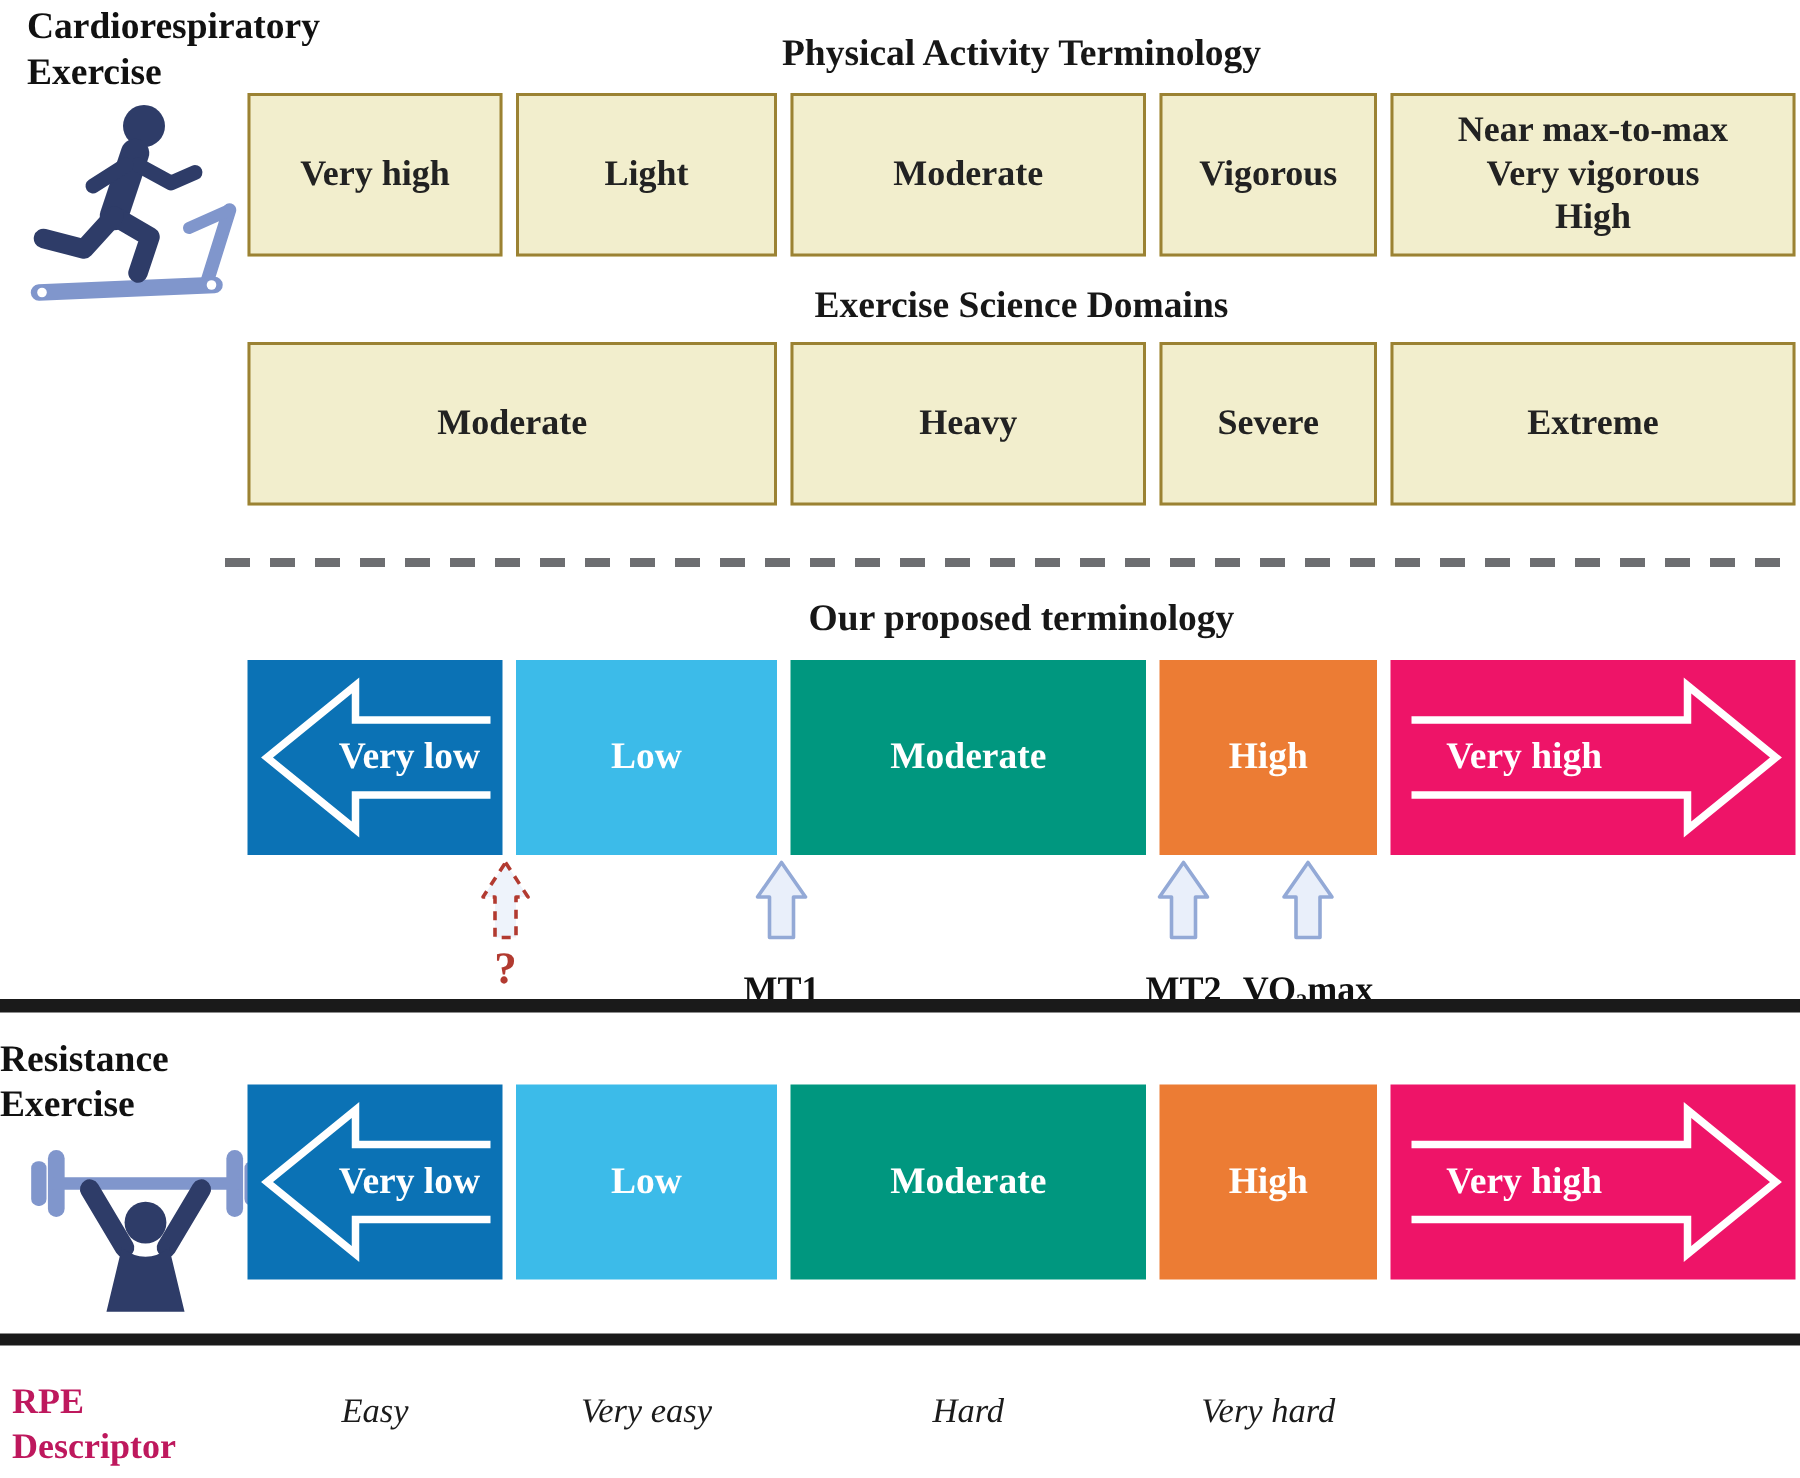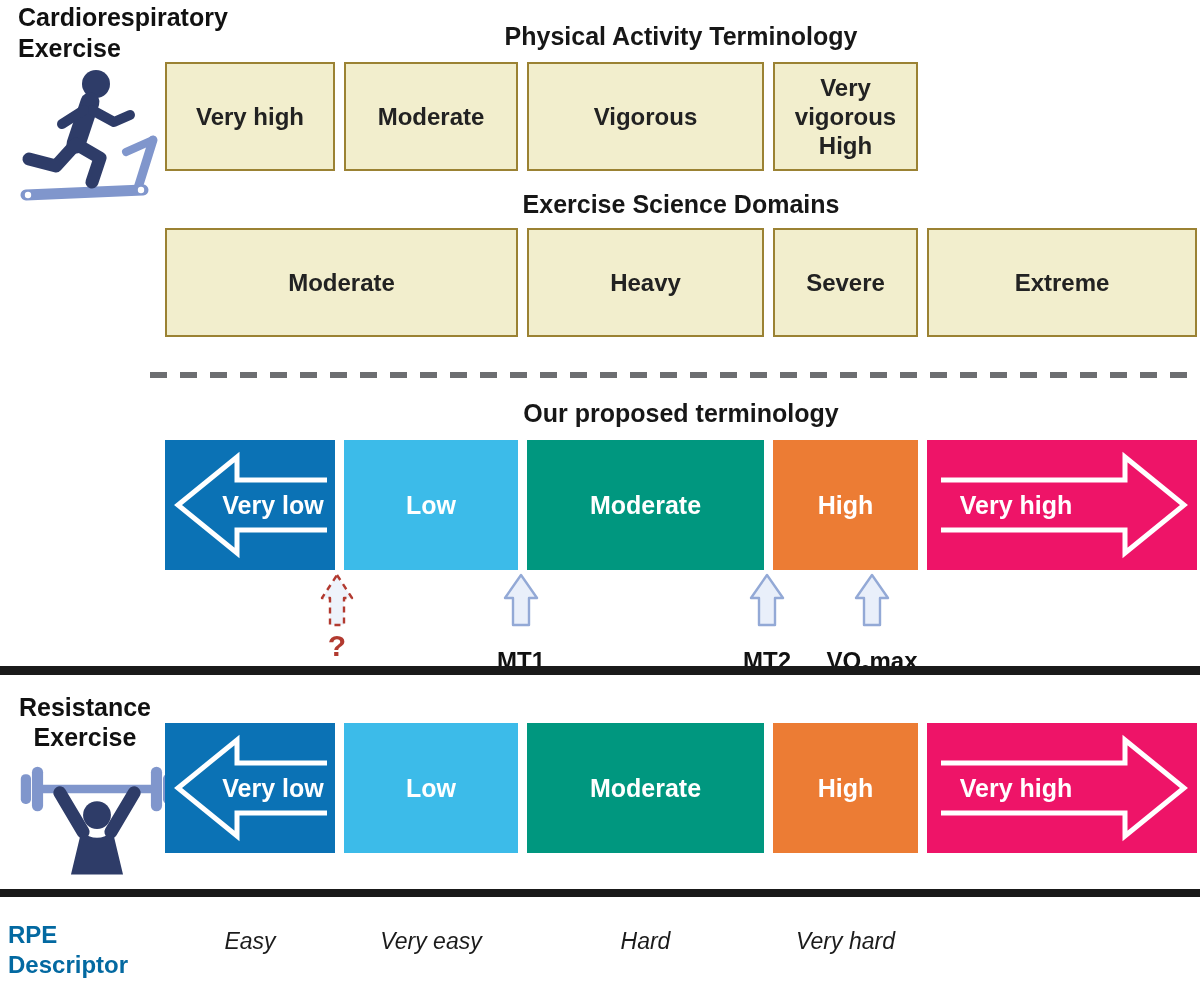--- a/index.html
+++ b/index.html
@@ -1,28 +1,28 @@
 <!DOCTYPE html>
 <html style="--very-low: #0b72b5; --low: #3cbbe9; --moderate: #00977f; --high: #ec7c34; --very-high: #ee1468; --domain-box-fill: #f2eecd; --domain-box-border: #9b8233; --figure-navy: #2e3c68; --figure-periwinkle: #8096cc; --marker-arrow-fill: #e9effa; --marker-arrow-stroke: #93a9d6; --question-red: #b23a30; --dashed-divider: #6d6e71; --separator-black: #1a1a1a;"><head>
 <meta charset="utf-8">
 <style>
   html,body{margin:0;padding:0;background:#ffffff;}
   .fig{
     position:relative;width:1200px;height:985px;background:#ffffff;overflow:hidden;
-    font-family:Liberation Sans, sans-serif;color:#1e1e1e;
+    font-family:Liberation Serif, serif;color:#1e1e1e;
   }
   
   .hdr{position:absolute;left:165px;width:1032px;text-align:center;
        font-weight:bold;font-size:25px;color:#171717;}
   .hdr-pa{top:22px;}
   .hdr-esd{top:190px;}
   .hdr-prop{top:399px;}
   .cardio-title{position:absolute;left:18px;top:2px;font-weight:bold;font-size:25px;
        line-height:31px;color:#111;}
-  .res-title{position:absolute;left:0px;top:692px;width:170px;text-align:center;
+  .res-title{position:absolute;left:0px;top:692px;width:170px;
        font-weight:bold;font-size:25px;line-height:30px;color:#111;}
   
   .grid{position:absolute;left:165px;width:1032px;display:grid;
         grid-template-columns:170px 174px 237px 145px 270px;column-gap:9px;}
   .row-pa{top:62px;height:109px;}
   .row-esd{top:228px;height:109px;}
   .row-prop{top:440px;height:130px;}
   .row-res{top:723px;height:130px;}
   .row-rpe{top:926px;height:30px;}
   
@@ -50,26 +50,26 @@
   .bar{position:absolute;left:0;width:1200px;background:var(--separator-black);}
   .bar1{top:666px;height:9px;}
   .bar2{top:889px;height:8px;}
   
   .marker{position:absolute;top:573px;width:140px;display:flex;flex-direction:column;
         align-items:center;}
   .marker .mlabel{margin-top:20px;font-weight:bold;font-size:24px;color:#111;}
   .marker .qmark{margin-top:2px;font-weight:bold;font-size:30px;color:var(--question-red);}
   .m-q{left:267px;}
   .m-mt1{left:451px;}
-  .m-mt2{left:697px;}
+  .m-mt2{left:719px;}
   .m-vo2{left:802px;}
   sub.vo2sub{font-size:0.62em;}
   
   .rpe-label{position:absolute;left:8px;top:920px;font-weight:bold;font-size:24px;
-        line-height:30px;color:#0369a1;}
+        line-height:30px;color:#be185d;}
   .rpe-cell{display:flex;align-items:center;justify-content:center;
         font-style:italic;font-size:23px;font-weight:400;color:#1b1b1b;}
   
   .icon-runner{position:absolute;left:16px;top:64px;width:152px;height:142px;}
   .icon-lifter{position:absolute;left:18px;top:752px;width:158px;height:128px;}
 </style>
 </head>
 <body>
 
 <div class="fig">
@@ -98,27 +98,31 @@
       <path d="M60 80 L40 102 L13 95" fill="none" stroke-width="13" stroke-linecap="round" stroke-linejoin="round"></path>
     </g>
   </svg>
 
   <div class="hdr hdr-pa">Physical Activity Terminology</div>
   <div class="grid row-pa">
     <div class="dbox">
       <span>Very high</span>
     </div>
     <div class="dbox">
+      <span>Light</span>
+    </div>
+    <div class="dbox">
       <span>Moderate</span>
     </div>
     <div class="dbox">
       <span>Vigorous</span>
     </div>
     <div class="dbox">
       <span>
+        <span style="display:block">Near max-to-max</span>
         <span style="display:block">Very vigorous</span>
         <span style="display:block">High</span>
       </span>
     </div>
   </div>
 
   <div class="hdr hdr-esd">Exercise Science Domains</div>
   <div class="grid row-esd">
     <div class="dbox span2">
       <span>Moderate</span>

